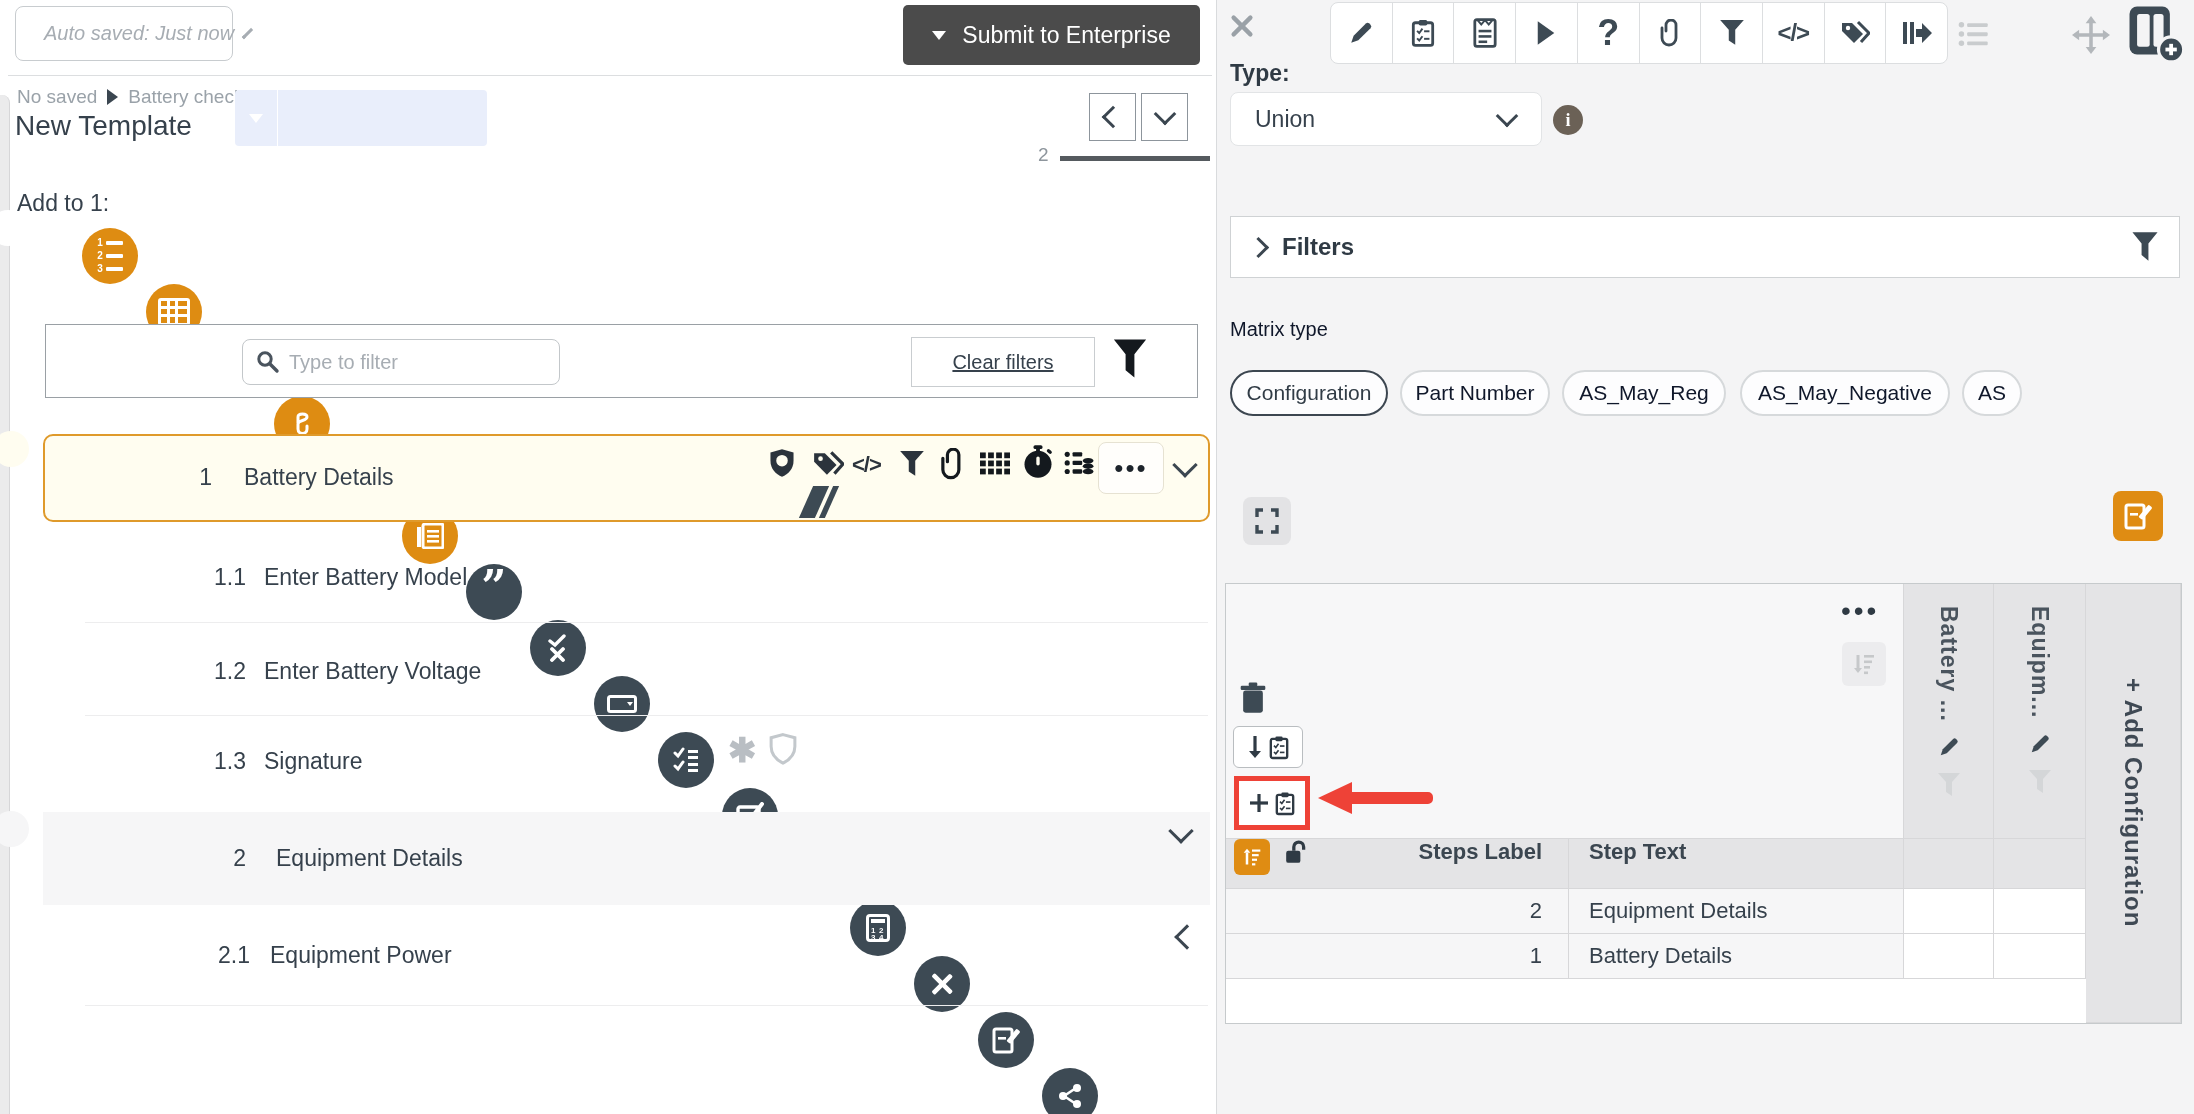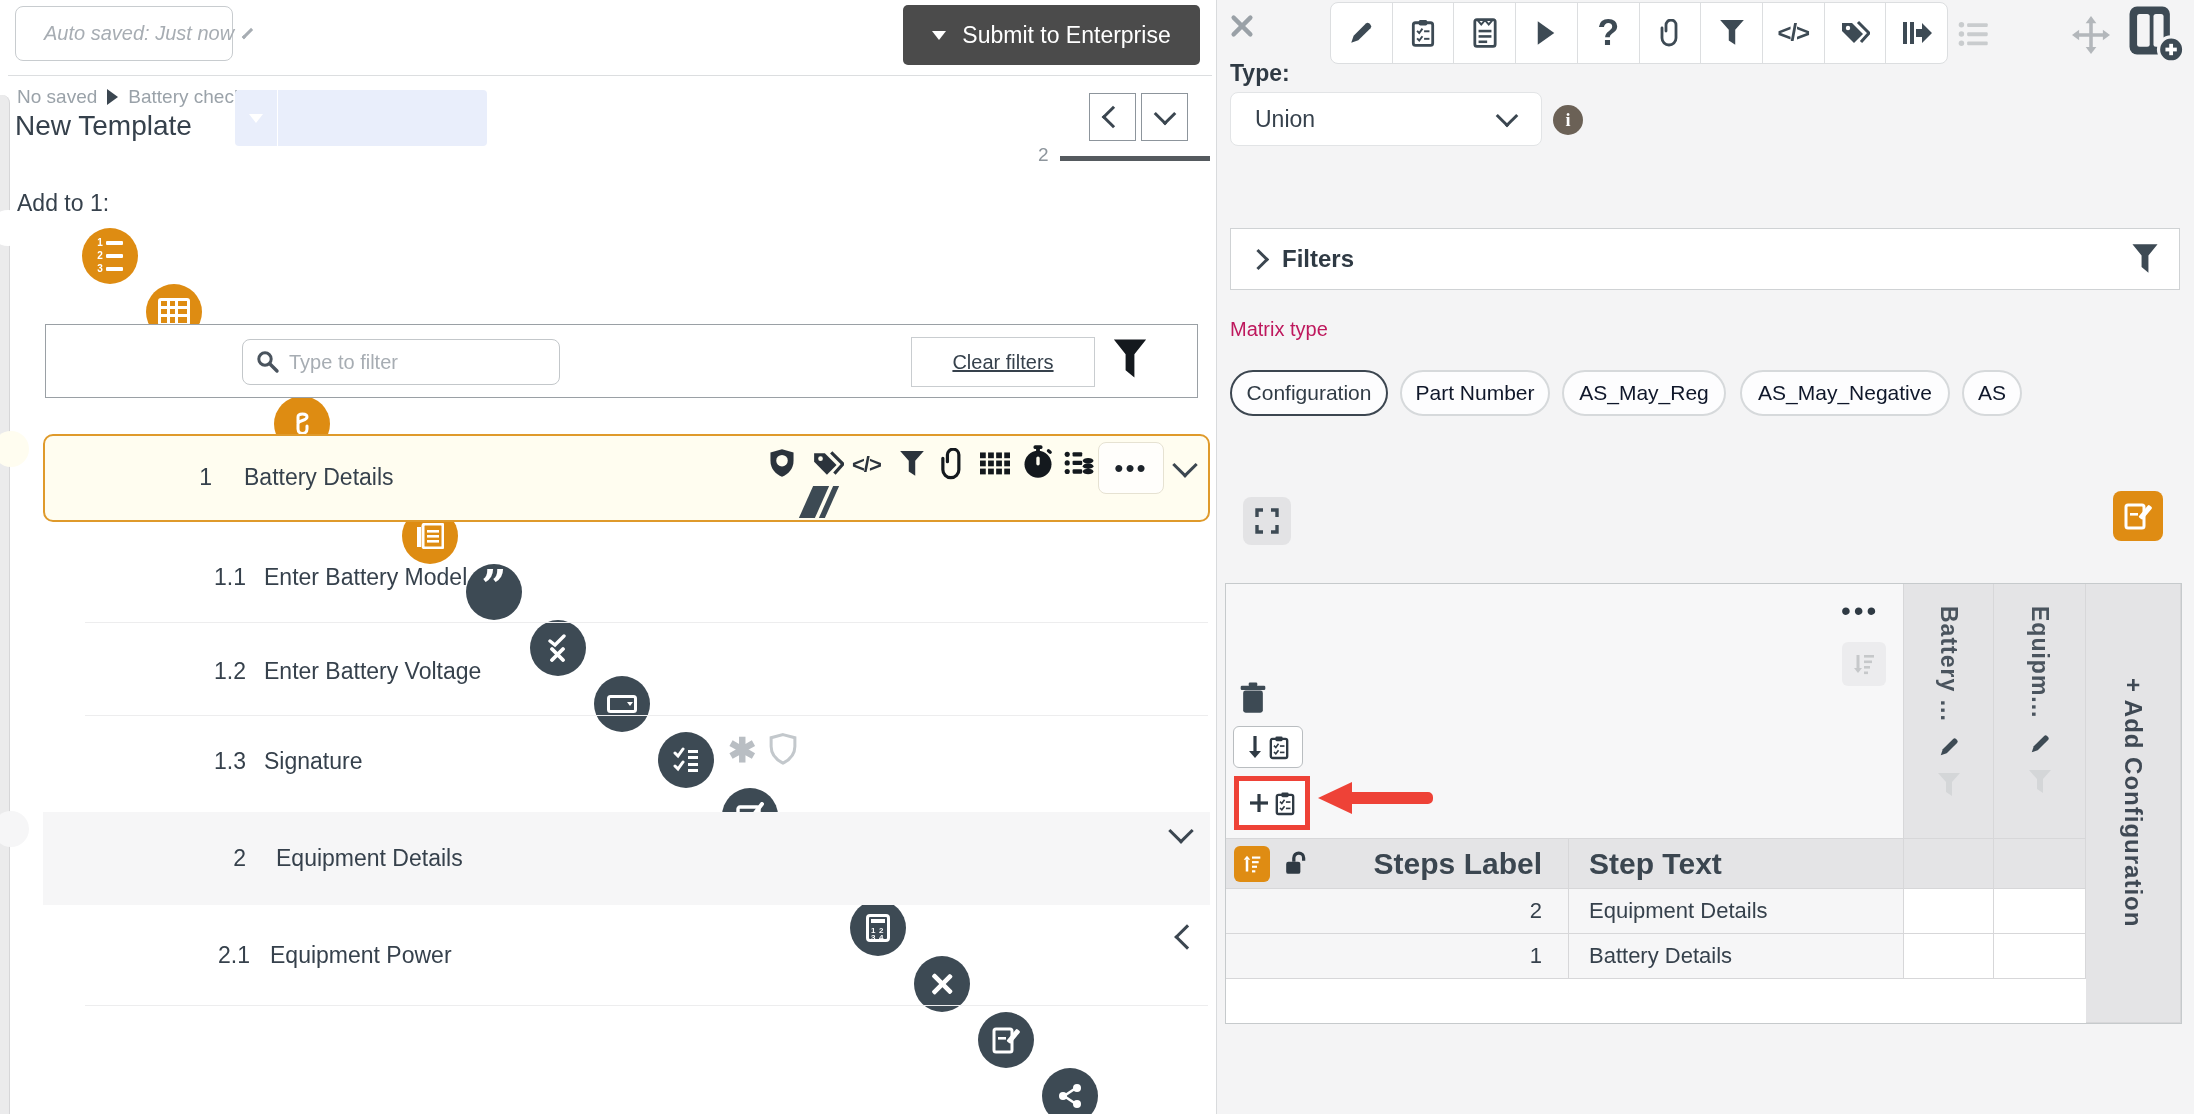--- a/index.html
+++ b/index.html
@@ -85,43 +85,43 @@
   .tb-group{left:1330px;top:2px;width:618px;height:62px;background:#fff;border:1px solid #dcdee0;border-radius:8px;display:flex;box-sizing:border-box;overflow:hidden}
   .tb-btn{flex:1;display:flex;align-items:center;justify-content:center;border-right:1px solid #dcdee0;cursor:pointer;color:#3d4a54}
   .tb-btn:last-child{border-right:none}
   .qmark{font-size:36px;font-weight:bold;color:#3d4a54;line-height:1}
   .type-label{left:1230px;top:60px;font-size:23px;font-weight:bold;color:#2f3a44}
   .union-dd{left:1230px;top:92px;width:312px;height:54px;background:#fff;border:1px solid #e2e4e6;border-radius:8px;
     display:flex;align-items:center;box-sizing:border-box;cursor:pointer}
   .union-dd .val{font-size:23px;color:#36414c;padding-left:24px}
   .info-circ{left:1553px;top:105px;width:30px;height:30px;border-radius:50%;background:#6b6156;color:#fff;display:flex;
     align-items:center;justify-content:center;font-family:"Liberation Serif",serif;font-weight:bold;font-size:18px;cursor:pointer}
-  .filters-bar{left:1230px;top:228px;width:950px;height:62px;background:#fff;border:1px solid #cfd2d4;box-sizing:border-box;
+  .filters-bar{left:1230px;top:216px;width:950px;height:62px;background:#fff;border:1px solid #cfd2d4;box-sizing:border-box;
     display:flex;align-items:center;cursor:pointer}
   .filters-bar .lbl{font-size:24px;font-weight:bold;color:#2f3a44;margin-left:16px}
-  .mtype-label{left:1230px;top:318px;font-size:20px;color:#be185d}
+  .mtype-label{left:1230px;top:318px;font-size:20px;color:#0f172a}
   .chip{position:absolute;top:370px;height:46px;border-radius:23px;display:flex;align-items:center;justify-content:center;
     font-size:21px;box-sizing:border-box;cursor:pointer;background:#fdfdfe;border:2px solid #d6d9db;color:#0f172a;white-space:nowrap;padding:0 20px}
   .chip.sel{border:2px solid #3c4650;color:#313c46}
   .expand-btn{left:1243px;top:497px;width:48px;height:48px;background:#e3e3e5;border-radius:8px;display:flex;align-items:center;justify-content:center;cursor:pointer}
   .edit-btn{left:2113px;top:491px;width:50px;height:50px;background:#df8c13;border-radius:8px;display:flex;align-items:center;justify-content:center;cursor:pointer}
 
   
   .mtable{left:1225px;top:583px;width:955px;height:439px;display:grid;
     grid-template-columns:343px 335px 90px 92px 95px;grid-template-rows:255px 50px 45px 45px 44px;
     border:1px solid #c6cacc;box-sizing:content-box;background:#fff}
   .cell{border-right:1px solid #d7d7d9;border-bottom:1px solid #d7d7d9;box-sizing:border-box}
   .cell.gray{background:#e4e4e6}
   .cell.lite{background:#f6f6f7}
   .toolcell{grid-column:1/3;grid-row:1;background:#f7f7f8;position:relative}
   .vhead{display:flex;flex-direction:column;align-items:center;padding-top:22px;gap:14px}
   .vtext{writing-mode:vertical-rl;font-size:23px;font-weight:bold;color:#4a545e;letter-spacing:1px}
   .addcfg{grid-column:5;grid-row:1/6;display:flex;align-items:center;justify-content:center}
   .addcfg .vtext{font-size:24px;color:#3f4954}
-  .hrow{display:flex;align-items:center;font-weight:bold;font-size:30px;color:#3b4650}
+  .hrow{display:flex;align-items:flex-start;font-weight:bold;font-size:22px;color:#3b4650}
   .drow{display:flex;align-items:center;font-size:22px;color:#36414c}
   .num-cell{justify-content:flex-end;padding-right:26px}
   .txt-cell{padding-left:20px}
   .white-cell{background:#fff}
   .footer-cell{grid-column:1/5;grid-row:5;background:#e4e4e6;display:flex;align-items:center;font-weight:bold;font-size:22px;color:#2f3a44;padding-left:18px;cursor:pointer}
   .osort{width:36px;height:36px;border-radius:6px;background:#df8c13;display:flex;align-items:center;justify-content:center;margin-left:8px;cursor:pointer}
   .sortbox{position:absolute;left:616px;top:58px;width:44px;height:44px;background:#ececee;border-radius:6px;display:flex;align-items:center;justify-content:center;cursor:pointer}
   .stkbtn{position:absolute;left:7px;top:142px;width:68px;height:40px;border:1px solid #b9bdc0;border-radius:6px;background:#fff;
     display:flex;align-items:center;justify-content:center;gap:7px;cursor:pointer}
   .plusbtn{position:absolute;left:8px;top:192px;width:66px;height:44px;border:5px solid #ee4237;background:#fff;

